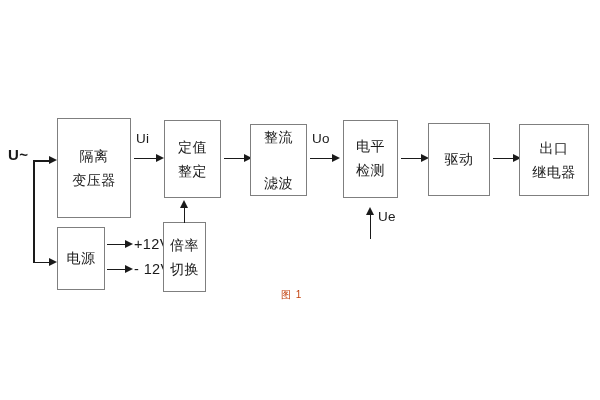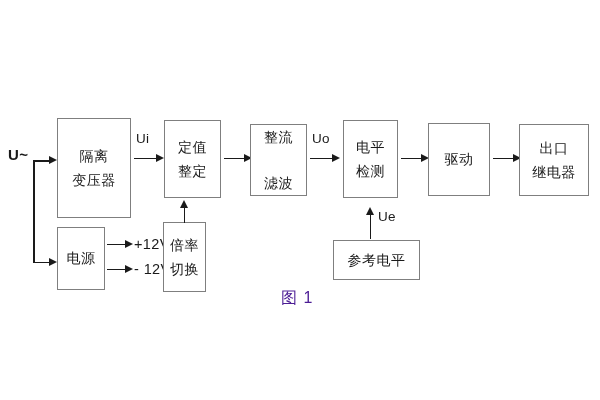--- a/index.html
+++ b/index.html
@@ -54,22 +54,22 @@
     border-bottom: 4.5px solid transparent;
     border-left: 8px solid #1a1a1a;
   }
   .arrowhead.up {
     border-left: 4.5px solid transparent;
     border-right: 4.5px solid transparent;
     border-bottom: 8px solid #1a1a1a;
   }
   .caption {
     position: absolute;
-    color: #4c1d95;
-    font-size: 16px;
+    color: #c2410c;
+    font-size: 10px;
     letter-spacing: 1px;
     white-space: nowrap;
   }
   .src-label {
     position: absolute;
     color: #1a1a1a;
     font-size: 15px;
     font-weight: bold;
     letter-spacing: 0.5px;
     white-space: nowrap;
@@ -114,21 +114,21 @@
 
   <div class="block" style="left:250px; top:124px; width:57px; height:72px;justify-content:space-between;">
     <span class="ln">整流</span>
     <span class="ln">滤波</span>
   </div>
 
   <div class="sig-label" style="left:312px; top:131px;">Uo</div>
   <div class="rail h" style="left:310px; top:157.5px; width:24px;"></div>
   <div class="arrowhead right" style="left:332px; top:154px;"></div>
 
-  <div class="block" style="left:343px; top:120px; width:55px; height:78px;">
+  <div class="block" style="left:343px; top:120px; width:55px; height:78px;font-family:Liberation Serif, serif;">
     <span class="ln">电平</span>
     <span class="ln">检测</span>
   </div>
 
   <div class="rail h" style="left:401px; top:157.5px; width:22px;"></div>
   <div class="arrowhead right" style="left:421px; top:154px;"></div>
 
   <div class="block" style="left:428px; top:123px; width:62px; height:73px;">
     <span class="ln">驱动</span>
   </div>
@@ -154,23 +154,20 @@
   <div class="rail-label" style="left:134px; top:261px;">- 12V</div>
 
   <div class="block" style="left:163px; top:222px; width:43px; height:70px;">
     <span class="ln">倍率</span>
     <span class="ln">切换</span>
   </div>
 
   <div class="rail v" style="left:183.5px; top:207px; height:16px;"></div>
   <div class="arrowhead up" style="left:180px; top:200px;"></div>
 
-  <div class="block" style="left:333px; top:240px; width:87px; height:40px;">
-    <span class="ln">参考电平</span>
-  </div>
 
   <div class="rail v" style="left:369.5px; top:214px; height:25px;"></div>
   <div class="arrowhead up" style="left:366px; top:207px;"></div>
   <div class="sig-label" style="left:378px; top:209px;">Ue</div>
 
   <div class="caption" style="left:281px; top:288px;">图 1</div>
 
 </div>
 
 </body></html>

